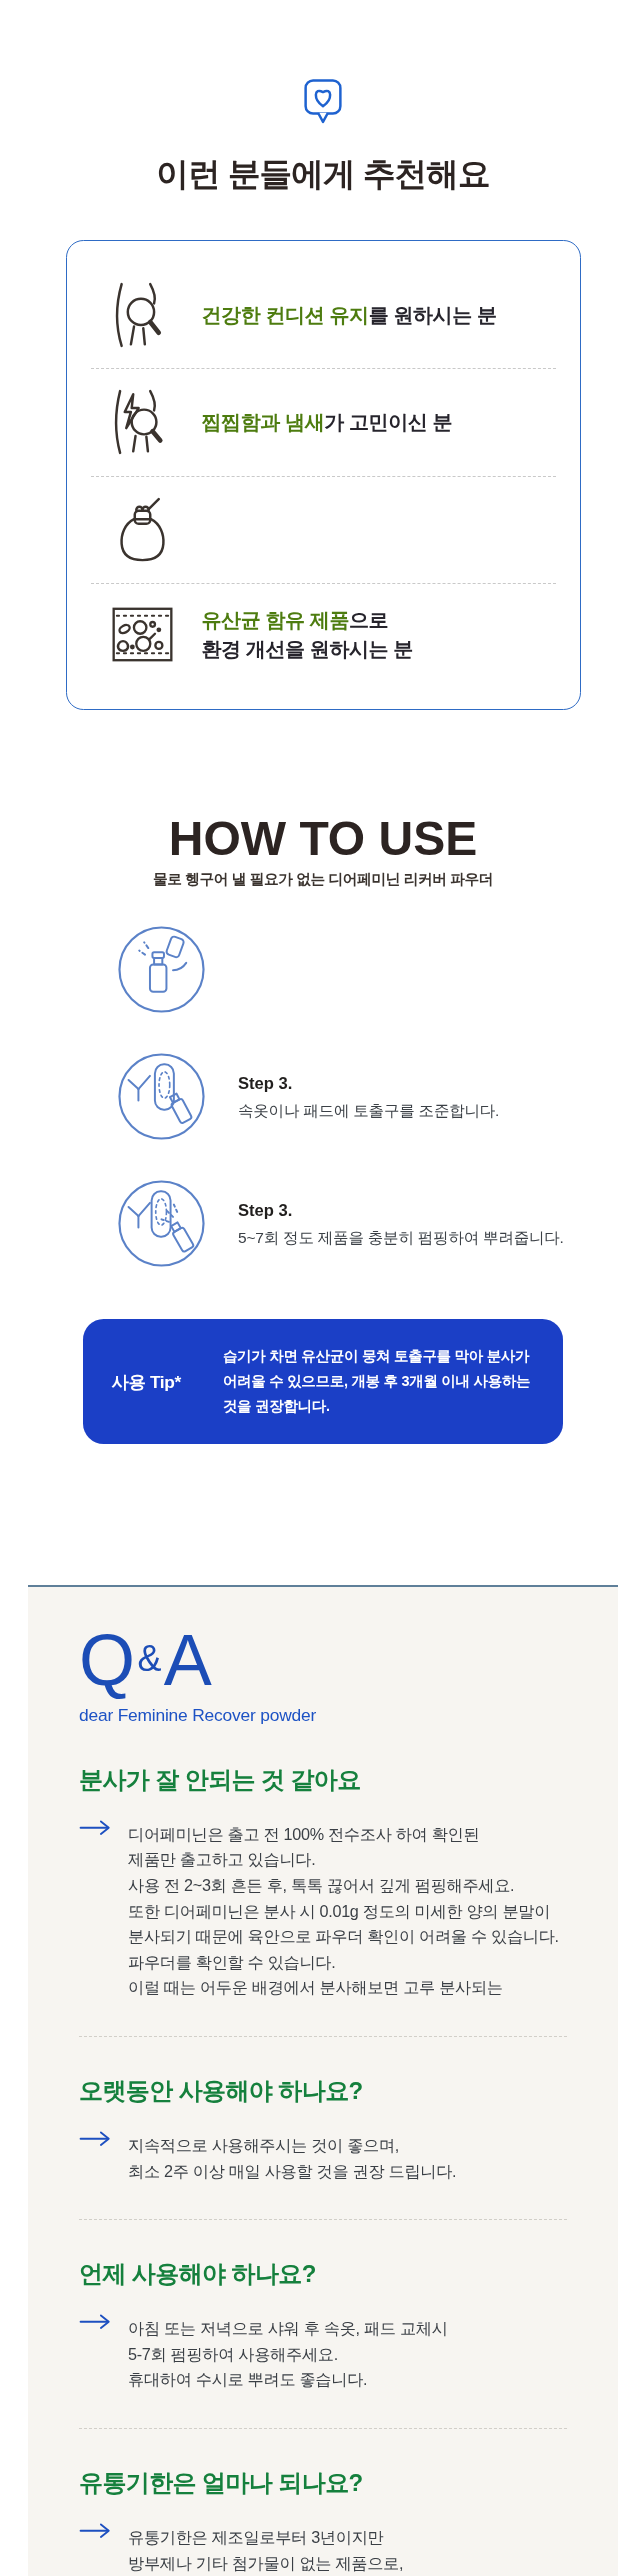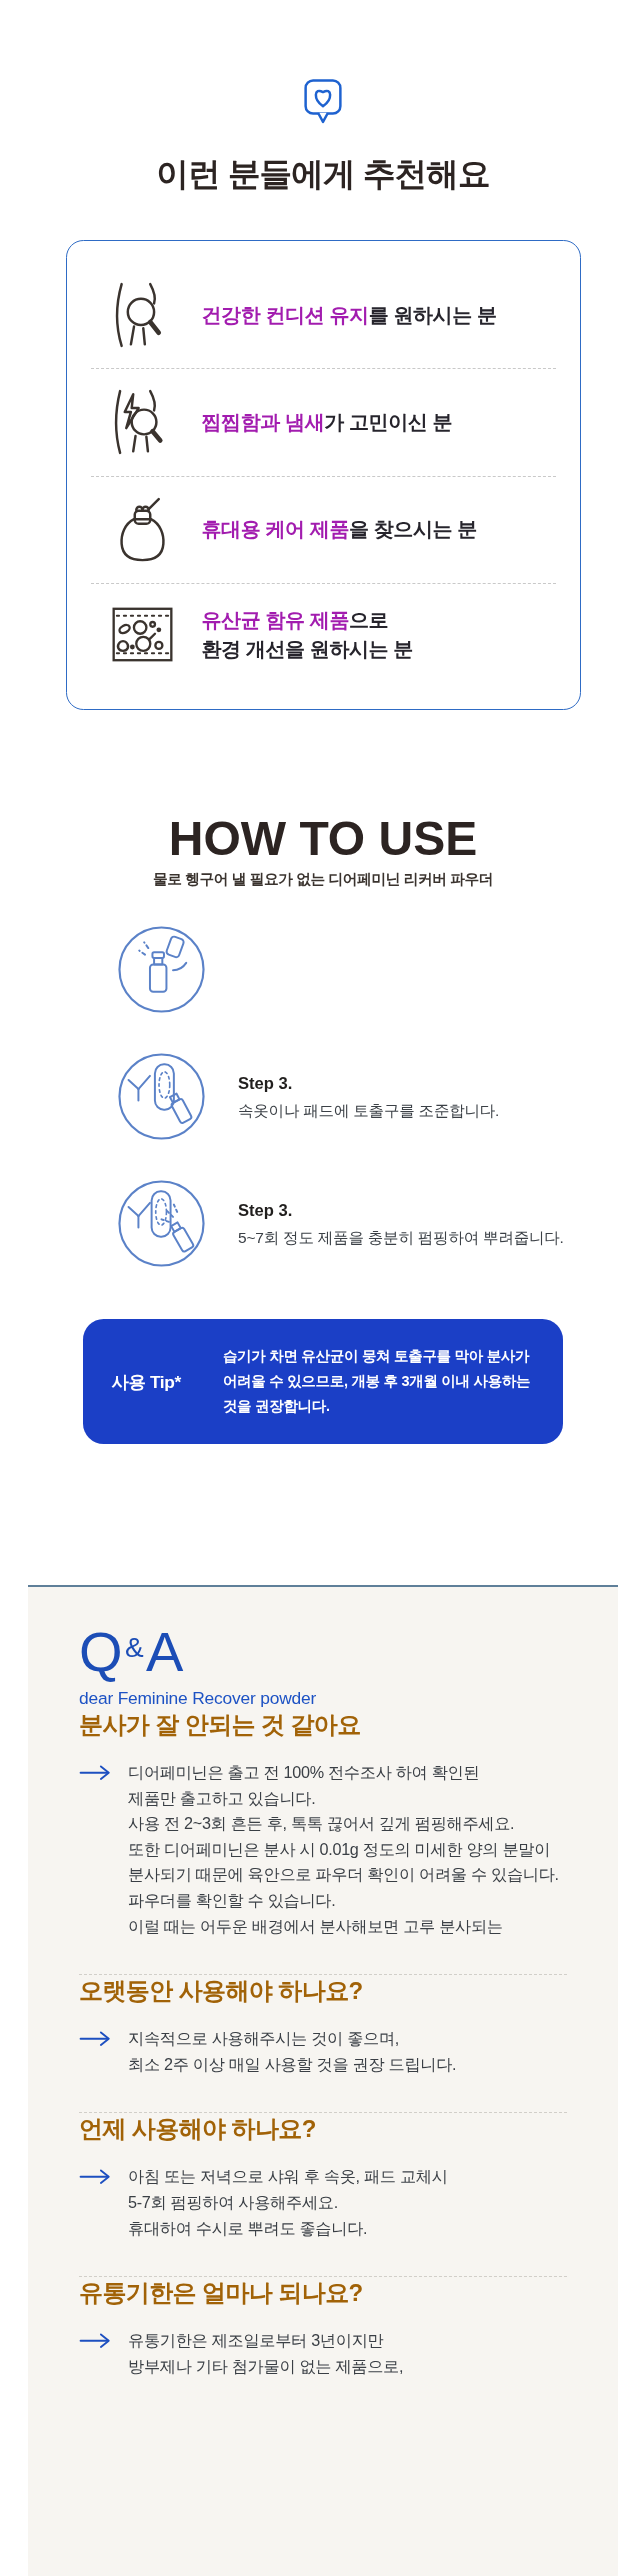--- a/index.html
+++ b/index.html
@@ -8,46 +8,46 @@
   .page { width:618px; height:2576px; margin:0 auto; overflow:hidden; background:#ffffff;padding-left:28px; }
 
   
   .recommend { padding-top:78px; text-align:center; }
   .bubble { display:inline-block; }
   .rec-title { margin-top:24px; font-size:32.5px; font-weight:800; color:#2c2422; letter-spacing:-0.8px; }
   .rec-box { width:515px; margin:43px auto 0; border:1.6px solid #2e6bc5; border-radius:17.4px; padding:24px 0 27px; text-align:left; }
   .rec-row { display:flex; align-items:center; padding:16px 24px 16px 40px; }
   .rec-icon { width:71px; flex:0 0 71px; display:flex; justify-content:center; margin-right:24px; }
   .rec-text { font-size:20px; font-weight:700; color:#26242c; line-height:1.45; letter-spacing:-0.4px; }
-  .rec-text .hl { color:#a21caf; }
+  .rec-text .hl { color:#4d7c0f; }
   .rec-divider { border-top:1.6px dashed #c9c9c9; margin:3.2px 24px; }
 
   
   .howto { padding-top:101px; }
   .howto-title { text-align:center; font-size:48px; font-weight:800; color:#2c2422; letter-spacing:0px; }
   .howto-sub { text-align:center; margin-top:4px; font-size:14.7px; font-weight:600; color:#3a332e; letter-spacing:-0.4px; }
   .steps { margin-top:36px; padding-left:89px; }
   .step { display:flex; align-items:center; margin-bottom:35px; }
   .step-icon { width:89px; flex:0 0 89px; margin-right:32px; }
   .step-label { font-size:16.6px; font-weight:800; color:#211f1e; margin-bottom:7.1px; }
   .step-text { font-size:15.5px; font-weight:500; color:#3b4046; letter-spacing:-0.2px; }
   .tipbox { margin:48px 55px 0; background:#1b3fc6; border-radius:20.6px; padding:25px 28.5px; display:flex; align-items:center; }
   .tip-label { flex:0 0 94px; color:#ffffff; font-size:17.4px; font-weight:800; letter-spacing:-0.4px; }
   .tip-text { margin-left:17.4px; color:#ffffff; font-size:14.5px; font-weight:600; line-height:1.72; letter-spacing:-0.3px; }
 
   
   .section-divider { margin-top:141px; border-top:2.4px solid #5f7f99; }
   .qna { background:#f7f5f1; min-height:1028px; padding:36px 51px 24px; }
-  .qa-logo { color:#1c4db6; font-size:56px; font-weight:100; line-height:1.05; letter-spacing:0.8px; }
+  .qa-logo { color:#1c4db6; font-size:72px; font-weight:100; line-height:1.05; letter-spacing:0.8px; }
   .qa-logo .amp { font-size:0.5em; font-weight:100; vertical-align:14.3px; margin:0 1.6px; }
   .qa-sub { margin-top:6.3px; color:#1d52c4; font-size:17.4px; font-weight:500; letter-spacing:-0.2px; }
-  .qa-q { color:#a16207; font-size:24px; font-weight:800; letter-spacing:-0.6px; }
+  .qa-q { margin-top:38px; color:#15803d; font-size:24px; font-weight:800; letter-spacing:-0.6px; }
   .qa-a { display:flex; margin-top:19px; }
   .qa-arrow { flex:0 0 38px; margin-top:4px; }
-  .qa-lines { margin-left:11px; color:#3a3f45; font-size:16.2px; font-weight:500; line-height:1.58; letter-spacing:-0.3px; }
+  .qa-lines { margin-left:11px; color:#3a3f45; font-size:16.2px; font-weight:500; line-height:1.58; letter-spacing:-0.3px;margin-top:7px; }
   .qa-divider { border-top:1.6px dashed #d2cfc9; margin:35px 0 0; }
 </style>
 </head>
 <body>
 
 <div class="page">
 
   <section class="recommend">
     <span class="bubble">
       <svg width="40" height="48" viewBox="0 0 48 58" fill="none">
@@ -94,23 +94,20 @@
         <div class="rec-row">
           <div class="rec-icon">
   <svg width="67" height="68" viewBox="0 0 86 88" fill="none" stroke="#3a332e" stroke-width="3.2" stroke-linecap="round" stroke-linejoin="round">
     <path d="M32 30 C20 36 15 50 16 62 C17 76 27 83 43 83 C59 83 69 76 70 62 C71 50 66 36 54 30 Z"></path>
     <rect x="33" y="19" width="20" height="17" rx="5"></rect>
     <path d="M64 4 L51 17"></path>
     <path d="M35 18 a4 4 0 0 1 8 0"></path>
     <path d="M43 18 a4 4 0 0 1 8 0"></path>
   </svg>
 </div>
-          <div class="rec-text">
-            <div><span class="hl">휴대용 케어 제품</span>을 찾으시는 분</div>
-          </div>
         </div>
         <div class="rec-divider"></div>
         <div class="rec-row">
           <div class="rec-icon">
   <svg width="67" height="63" viewBox="0 0 86 80" fill="none" stroke="#3a332e" stroke-width="3" stroke-linecap="round">
     <rect x="6" y="7" width="74" height="66"></rect>
     <path d="M10 16 H76" stroke-dasharray="3 6" stroke-width="2.4"></path>
     <path d="M10 64 H76" stroke-dasharray="3 6" stroke-width="2.4"></path>
     <ellipse cx="20" cy="33" rx="7" ry="4.5" transform="rotate(-28 20 33)"></ellipse>
     <circle cx="40" cy="31" r="8"></circle>

